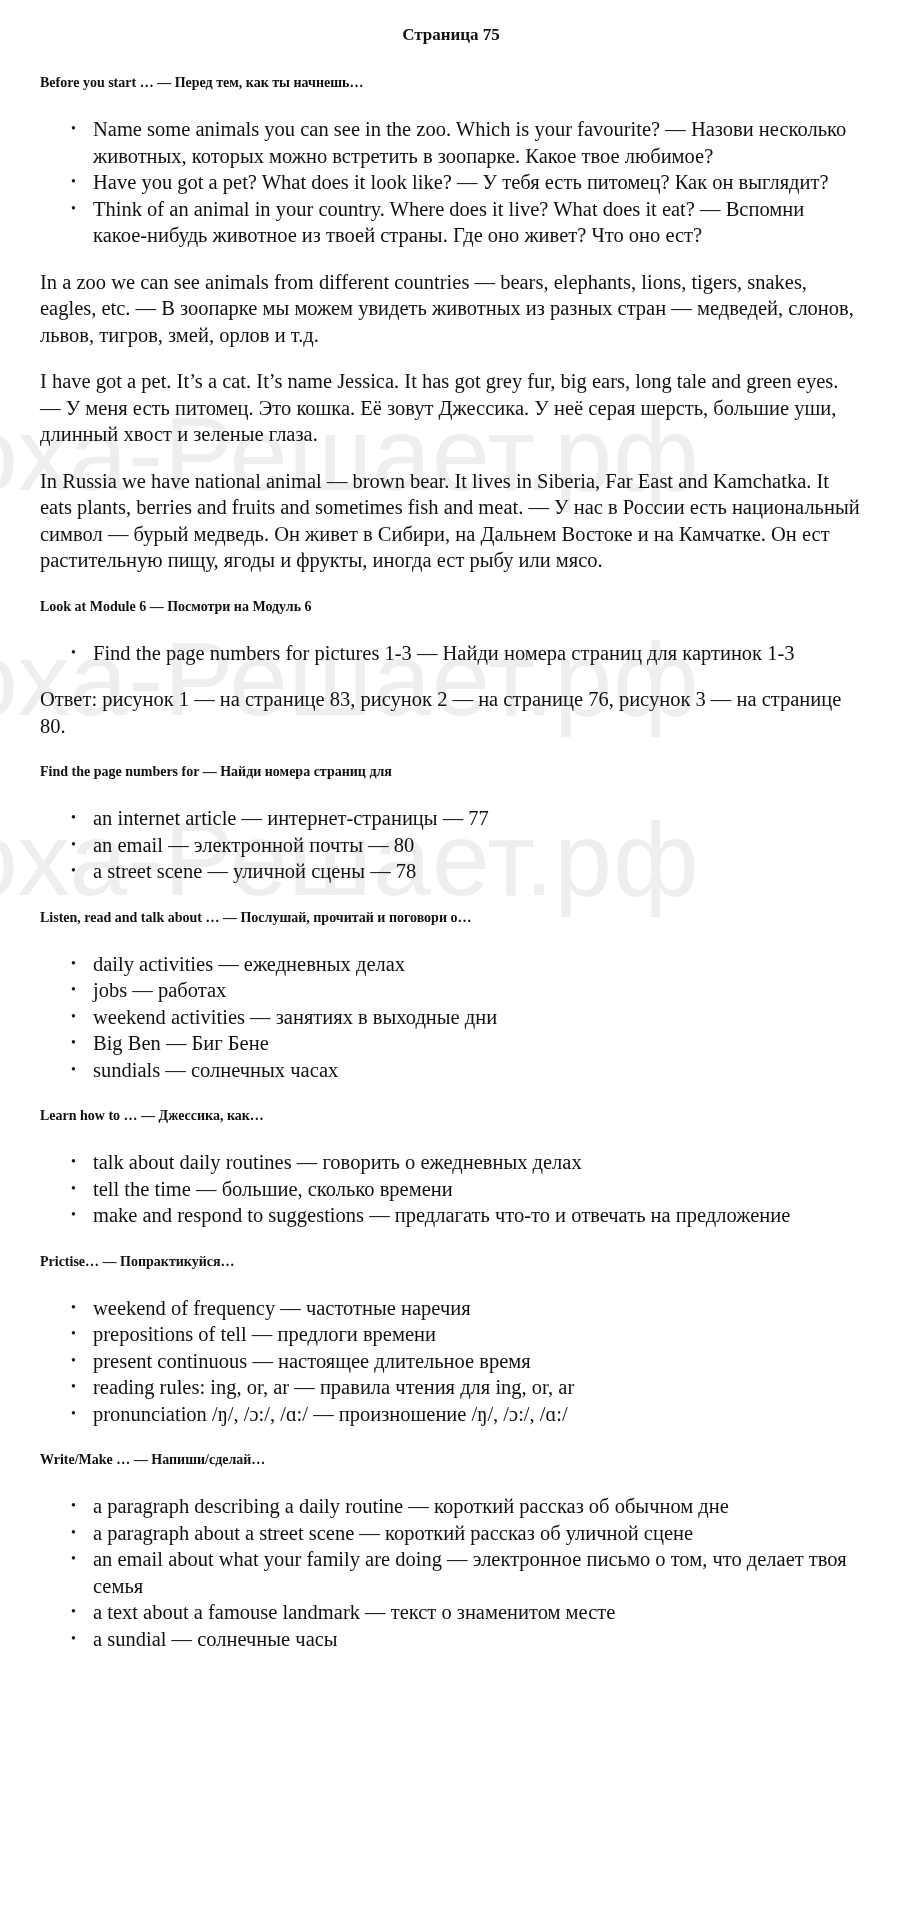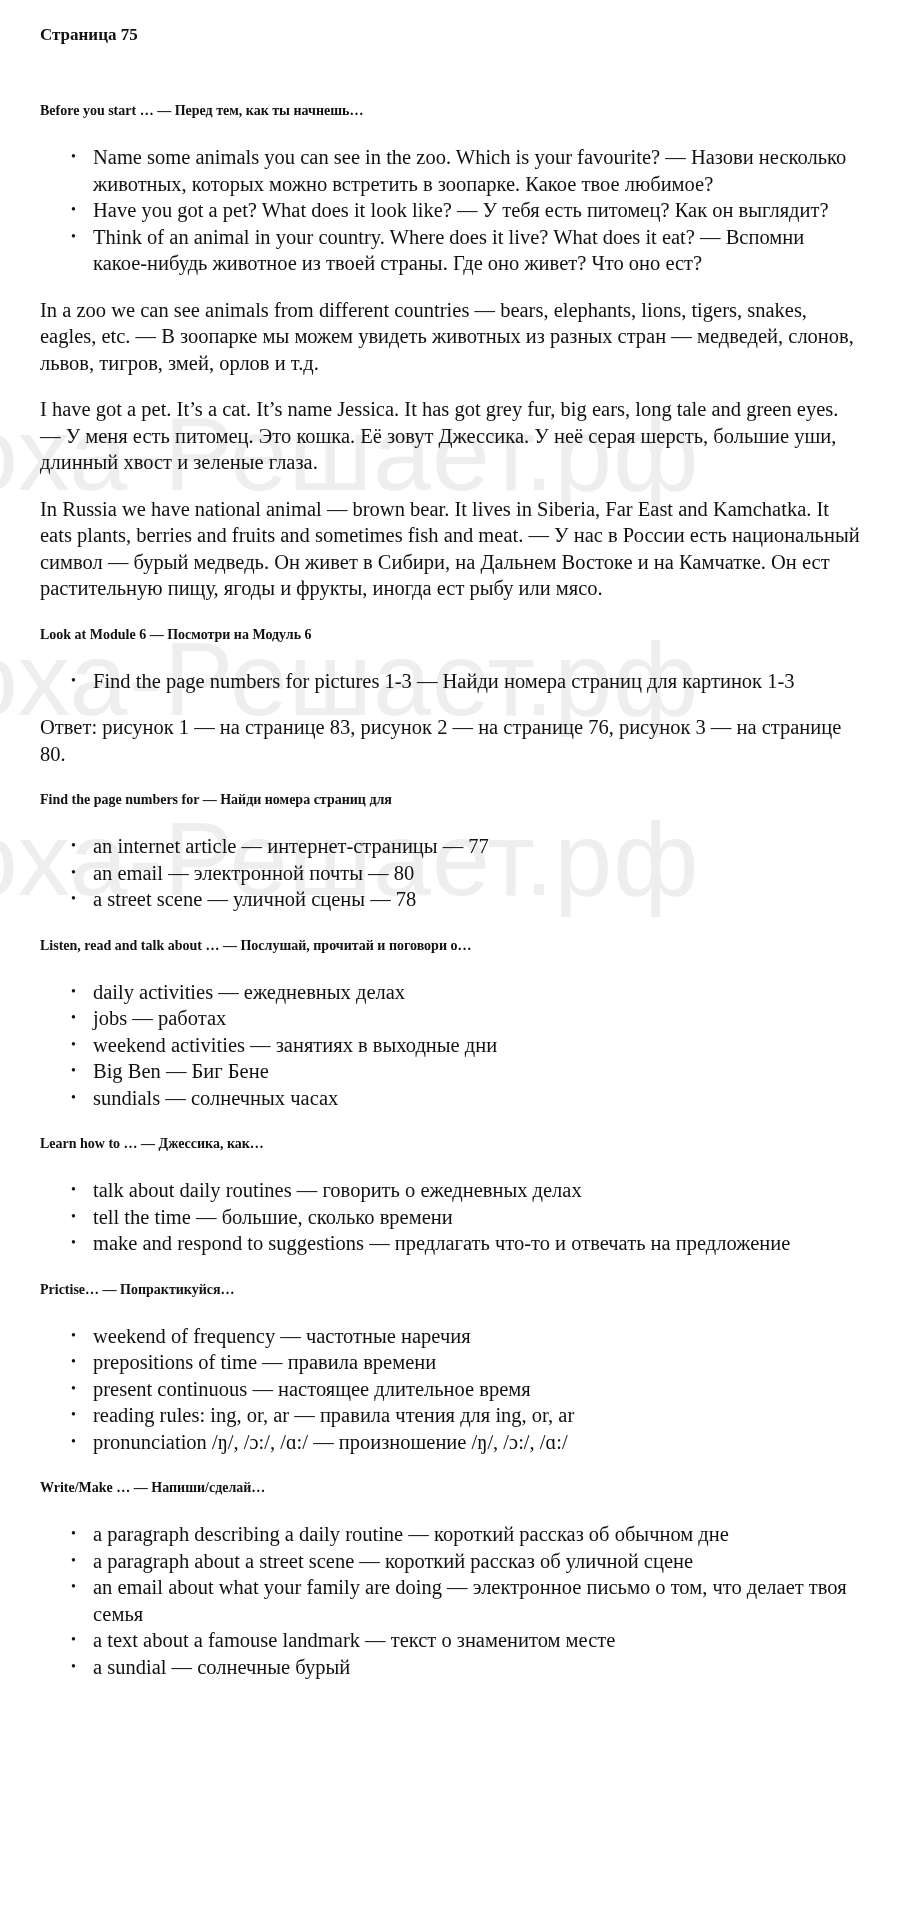--- a/index.html
+++ b/index.html
@@ -7,21 +7,21 @@
     width: 900px; height: 1915px; position: relative; overflow: hidden;
     font-family: "Liberation Serif", "DejaVu Serif", serif;
     color: #111111;
   }
   .watermark {
     position: absolute; left: -40px; font-family: "Liberation Sans", "DejaVu Sans", sans-serif;
     font-size: 104px; color: #eeeeee; white-space: nowrap; z-index: 0;
     letter-spacing: 1px; pointer-events: none;
   }
   .content { position: absolute; left: 40px; top: 24px; width: 822px; z-index: 1; }
-  .page-label { font-weight: bold; font-size: 17px; margin: 0 0 52px 0; line-height: 22px; }
+  .page-label { font-weight: bold; font-size: 17px; margin: 0 0 24px 0; line-height: 22px; text-align: center; }
   h2 { font-size: 14px; font-weight: bold; margin: 0 0 20px 0; line-height: 26px; }
   p { font-size: 20.5px; line-height: 26.5px; margin: 0 0 20px 0; }
   ul { margin: 0 0 20px 0; padding: 0 0 0 53px; list-style: none; }
   li { font-size: 20.5px; line-height: 26.5px; position: relative; }
   li .bullet { position: absolute; left: -22px; top: 0; font-size: 14px; }
 </style>
 </head>
 <body>
 
 <div class="watermark" style="top:395px;">оха-Решает.рф</div>
@@ -66,27 +66,27 @@
   <h2>Learn how to … — Джессика, как…</h2>
   <ul>
     <li><span class="bullet">•</span><span>talk about daily routines — говорить о ежедневных делах</span></li>
     <li><span class="bullet">•</span><span>tell the time — большие, сколько времени</span></li>
     <li><span class="bullet">•</span><span>make and respond to suggestions — предлагать что-то и отвечать на предложение</span></li>
   </ul>
 
   <h2>Prictise… — Попрактикуйся…</h2>
   <ul>
     <li><span class="bullet">•</span><span>weekend of frequency — частотные наречия</span></li>
-    <li><span class="bullet">•</span><span>prepositions of time — правила времени</span></li>
+    <li><span class="bullet">•</span><span>prepositions of tell — предлоги времени</span></li>
     <li><span class="bullet">•</span><span>present continuous — настоящее длительное время</span></li>
     <li><span class="bullet">•</span><span>reading rules: ing, or, ar — правила чтения для ing, or, ar</span></li>
     <li><span class="bullet">•</span><span>pronunciation /ŋ/, /ɔ:/, /ɑ:/ — произношение /ŋ/, /ɔ:/, /ɑ:/</span></li>
   </ul>
 
   <h2>Write/Make … — Напиши/сделай…</h2>
   <ul>
     <li><span class="bullet">•</span><span>a paragraph describing a daily routine — короткий рассказ об обычном дне</span></li>
     <li><span class="bullet">•</span><span>a paragraph about a street scene — короткий рассказ об уличной сцене</span></li>
     <li><span class="bullet">•</span><span>an email about what your family are doing — электронное письмо о том, что делает твоя семья</span></li>
     <li><span class="bullet">•</span><span>a text about a famouse landmark — текст о знаменитом месте</span></li>
-    <li><span class="bullet">•</span><span>a sundial — солнечные бурый</span></li>
+    <li><span class="bullet">•</span><span>a sundial — солнечные часы</span></li>
   </ul>
 </div>
 
 </body></html>

